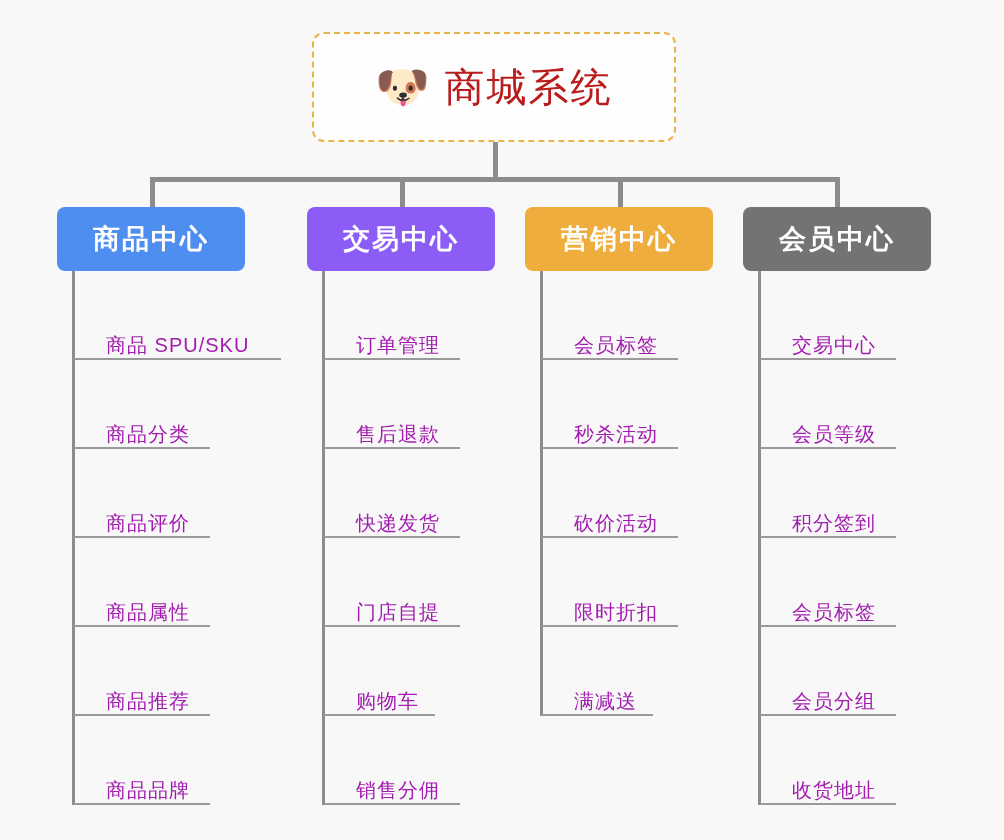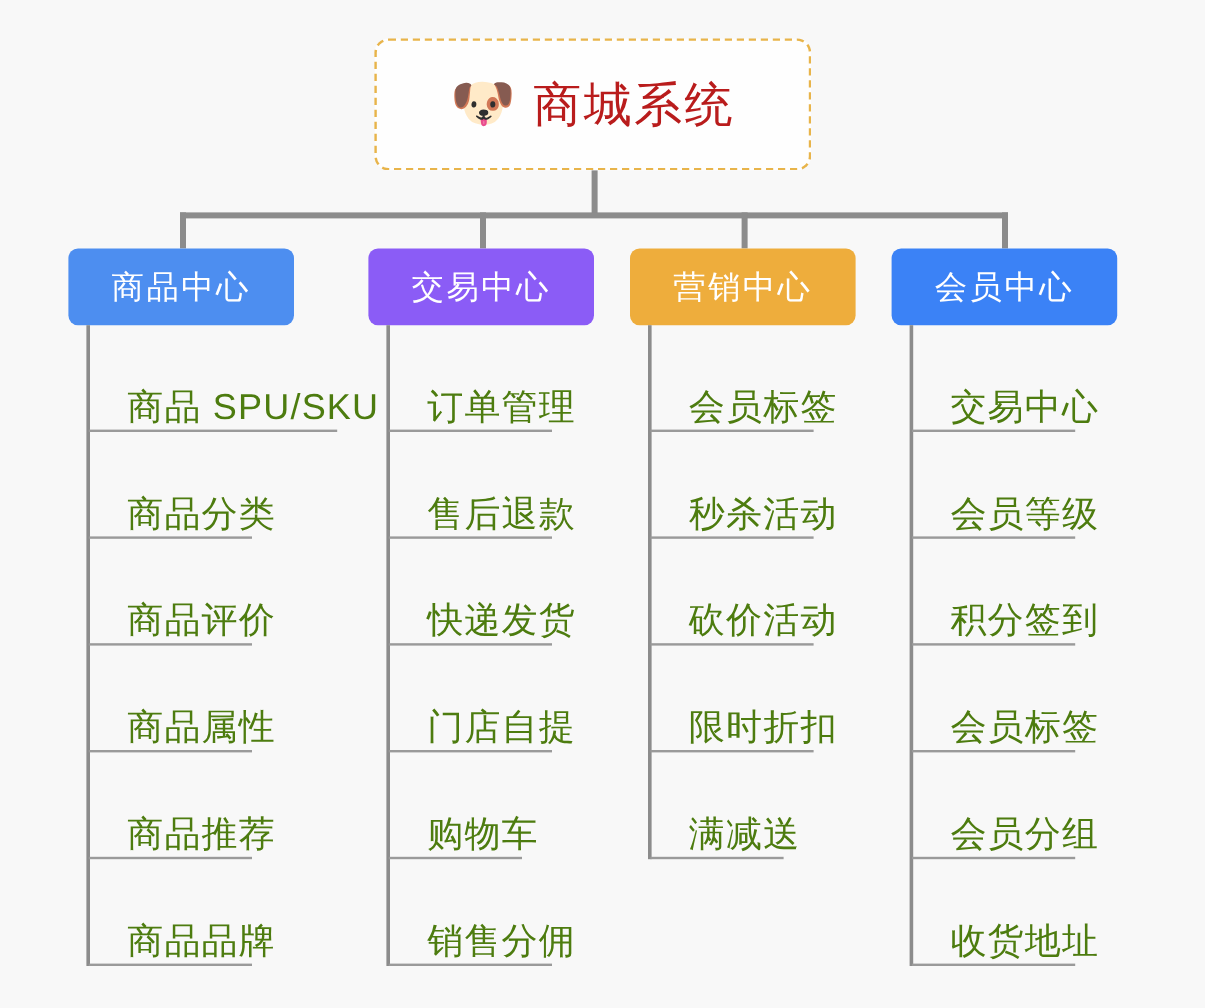--- a/index.html
+++ b/index.html
@@ -79,20 +79,21 @@
     box-sizing: border-box;
     height: 64px;
     border-radius: 8px;
     display: flex;
     align-items: center;
     justify-content: center;
     color: #ffffff;
     font-size: 27px;
     letter-spacing: 2px;
     white-space: nowrap;
+    font-weight: bold;
   }
   .items {
     position: relative;
     margin-top: 0;
     padding-left: 17px;
   }
   .items::before {
     content: "";
     position: absolute;
     left: 15px;
@@ -112,22 +113,22 @@
   }
   .item::after {
     content: "";
     position: absolute;
     left: 0;
     bottom: 0;
     height: 2px;
     background: #9a9a9a;
   }
   .item-label {
-    font-size: 30px;
-    color: #4d7c0f;
+    font-size: 20px;
+    color: #a21caf;
     white-space: nowrap;
     letter-spacing: 1px;
     line-height: 1.1;
   }
 </style>
 </head>
 <body>
 
 <div id="mindmap">
 
@@ -223,21 +224,21 @@
           <span style="position: absolute; left: 0px; bottom: 0px; height: 2px; background: rgb(154, 154, 154); width: 136px;"></span>
         </div>
       <div class="item">
           <span class="item-label">满减送</span>
           <span style="position: absolute; left: 0px; bottom: 0px; height: 2px; background: rgb(154, 154, 154); width: 111px;"></span>
         </div>
     </div>
   </div>
 
   <div class="column" style="left:743px;width:188px">
-    <div class="cat-header" style="background:#3b82f6">会员中心</div>
+    <div class="cat-header" style="background:#737373">会员中心</div>
     <div class="items">
       <div class="item">
           <span class="item-label">交易中心</span>
           <span style="position: absolute; left: 0px; bottom: 0px; height: 2px; background: rgb(154, 154, 154); width: 136px;"></span>
         </div>
       <div class="item">
           <span class="item-label">会员等级</span>
           <span style="position: absolute; left: 0px; bottom: 0px; height: 2px; background: rgb(154, 154, 154); width: 136px;"></span>
         </div>
       <div class="item">

